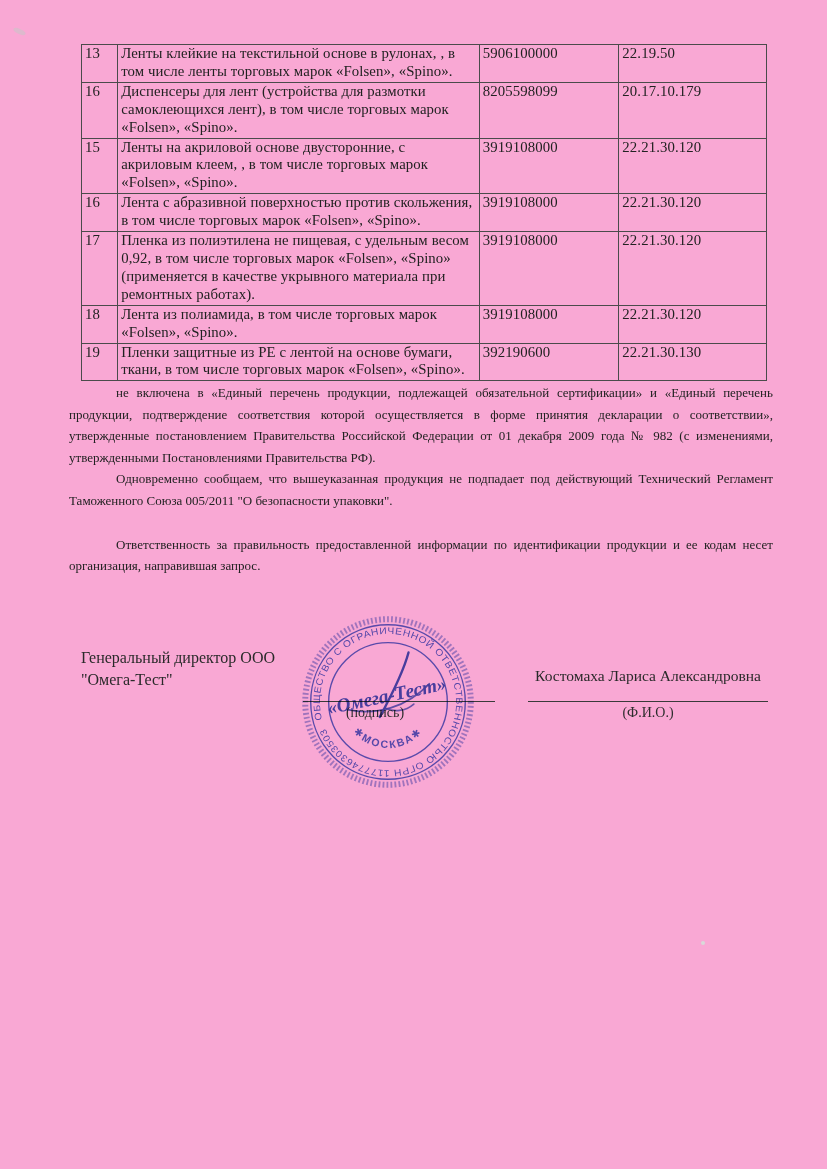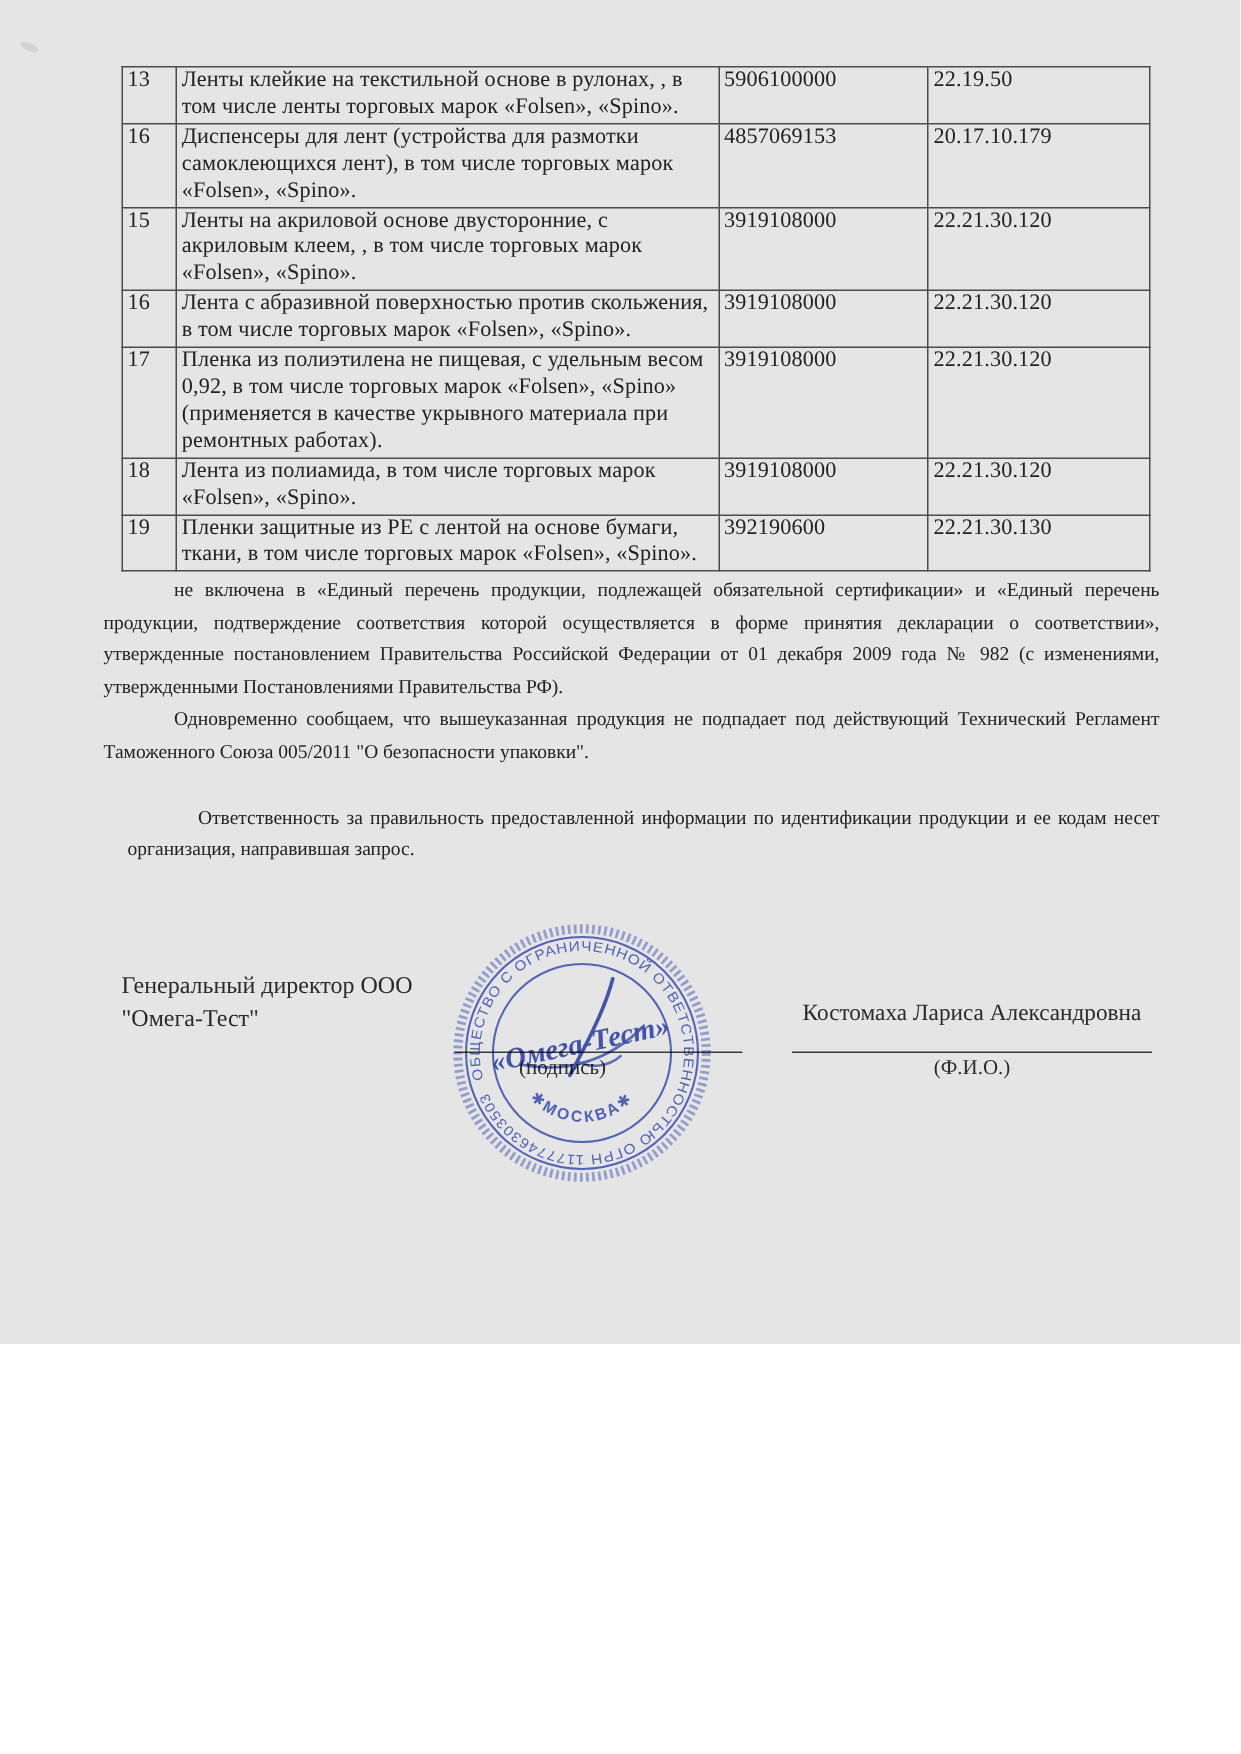--- a/index.html
+++ b/index.html
@@ -1,18 +1,18 @@
 <!DOCTYPE html>
 <html lang="ru"><head>
 <meta charset="utf-8">
 <title>Scanned document</title>
 <style>
   html,body{margin:0;padding:0;background:#ffffff;}
   .page{
-    position:relative;width:827px;height:896px;background:#e5e5e5;
+    position:relative;width:827px;height:1169px;background:#f9a8d4;
     font-family:"Liberation Serif","DejaVu Serif",serif;color:#1f1f1f;overflow:hidden;
   }
   
   .smudge{position:absolute;left:13px;top:29px;width:13px;height:5px;background:#c7c7c7;
     border-radius:45%;transform:rotate(24deg);opacity:.55;}
   .dot-artifact{position:absolute;left:701px;top:941px;width:4px;height:4px;background:#d9d9d9;border-radius:50%;}
   
   .doc-table{position:absolute;left:81px;top:44px;width:686px;border-collapse:collapse;table-layout:fixed;}
   .doc-table td{
     border:1px solid #4b4b4b;vertical-align:top;padding:0 3px 1px 3px;
@@ -20,21 +20,21 @@
   }
   .doc-table{border:1.4px solid #414141;}
   .col-num{width:36px;}
   .col-desc{width:360px;}
   .col-code{width:139px;}
   .col-okpd{width:147px;}
   
   .body-text{position:absolute;left:69px;top:382px;width:704px;font-size:13px;
     line-height:21.6px;text-align:justify;color:#222;}
   .body-text p{margin:0;text-indent:47px;}
-  .body-text p.gap-top{margin-top:22px;margin-left:16px;}
+  .body-text p.gap-top{margin-top:22px;}
   
   .director{position:absolute;left:81px;top:647px;font-size:16px;line-height:22px;color:#2a2a2a;}
   .fio-name{position:absolute;left:528px;top:667px;width:240px;text-align:center;font-size:15.5px;color:#2a2a2a;}
   .sig-line{position:absolute;top:701px;border-top:1.5px solid #3a3a3a;height:0;}
   .sig-line.left{left:303px;width:192px;}
   .sig-line.right{left:528px;width:240px;}
   .sig-caption{position:absolute;top:705px;font-size:14px;color:#2d2d2d;text-align:center;}
   .sig-caption.left{left:313px;width:124px;text-align:center;}
   .sig-caption.right{left:528px;width:240px;text-align:center;}
   
@@ -61,21 +61,21 @@
     <tbody>
       <tr>
         <td>13</td>
         <td>Ленты клейкие на текстильной основе в рулонах, , в том числе ленты торговых марок «Folsen», «Spino».</td>
         <td>5906100000</td>
         <td>22.19.50</td>
       </tr>
       <tr>
         <td>16</td>
         <td>Диспенсеры для лент (устройства для размотки самоклеющихся лент), в том числе торговых марок «Folsen», «Spino».</td>
-        <td>4857069153</td>
+        <td>8205598099</td>
         <td>20.17.10.179</td>
       </tr>
       <tr>
         <td>15</td>
         <td>Ленты на акриловой основе двусторонние, с акриловым клеем, , в том числе торговых марок «Folsen», «Spino».</td>
         <td>3919108000</td>
         <td>22.21.30.120</td>
       </tr>
       <tr>
         <td>16</td>

